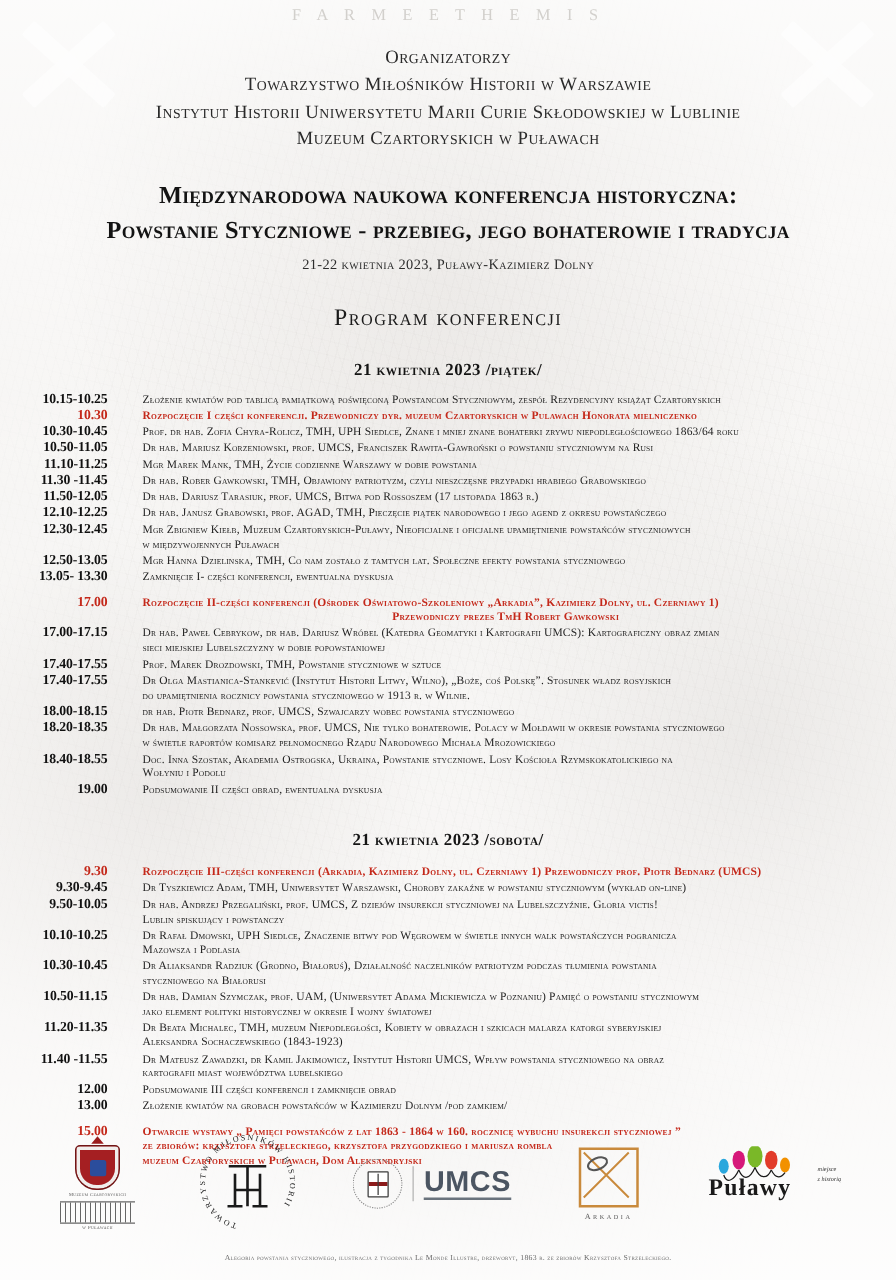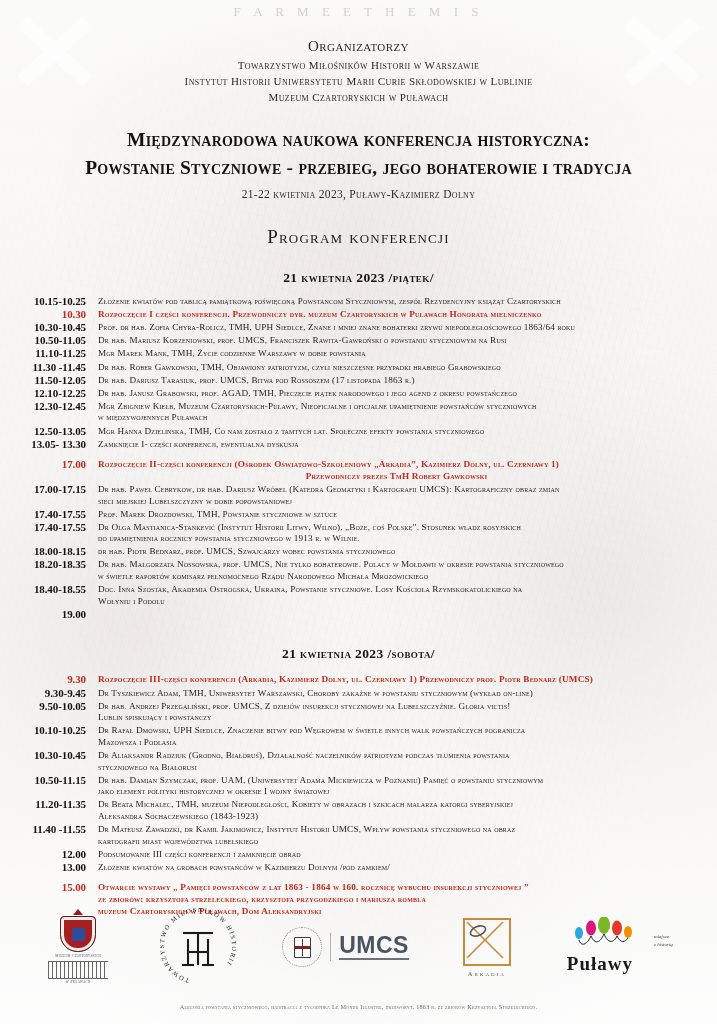--- a/index.html
+++ b/index.html
@@ -88,21 +88,21 @@
     text-align: center;
     margin-top: 36px;
   }
   .organizers div {
     font-variant: small-caps;
     letter-spacing: 0.4px;
     color: #2a2a2a;
     line-height: 1.45;
   }
   .org-head { font-size: 15px; }
-  .org-line { font-size: 11px; }
+  .org-line { font-size: 15px; }
 
   .main-title {
     text-align: center;
     margin-top: 20px;
   }
   .main-title .tl {
     font-weight: bold;
     font-variant: small-caps;
     font-size: 19.5px;
     letter-spacing: 0.2px;
@@ -154,20 +154,21 @@
     font-size: 11px;
     letter-spacing: -0.1px;
     white-space: nowrap;
     color: #111;
   }
   .row .desc {
     flex: 1 1 auto;
     font-variant: small-caps;
     letter-spacing: 0.15px;
     color: #1d1d1d;
+    margin-left: 16px;
   }
   .row .desc .l2 { display: block; }
   .row.red .time { color: #c4281a; }
   .row.red .desc { color: #c4281a; font-weight: bold; letter-spacing: 0.2px; }
   .row.red .desc .centered { display: block; text-align: center; }
   .row.gap { margin-top: 9px; }
 
   
   .logos {
     position: absolute;
@@ -298,21 +299,21 @@
     font-size: 6.5px;
     letter-spacing: 2px;
     color: #5a5a5a;
     font-variant: small-caps;
   }
 
   
   .logo-pul { width: 110px; position: relative; height: 60px; }
   .logo-pul .word {
     position: absolute;
-    left: 2px; bottom: 2px;
+    left: 2px; bottom: 15px;
     font-family: "Liberation Serif", serif;
     font-size: 19px;
     font-weight: bold;
     color: #1a1a1a;
     letter-spacing: 1px;
   }
   .logo-pul .tag {
     position: absolute;
     right: 2px; top: 16px;
     font-size: 5px;
@@ -434,20 +435,21 @@
         <div class="row">
           <div class="time">18.20-18.35</div>
           <div class="desc"><span class="">Dr hab. Małgorzata Nossowska, prof. UMCS, Nie tylko bohaterowie. Polacy w Mołdawii w okresie powstania styczniowego</span><span class="l2">w świetle raportów komisarz pełnomocnego Rządu Narodowego Michała Mrozowickiego</span></div>
         </div>
         <div class="row">
           <div class="time">18.40-18.55</div>
           <div class="desc"><span class="">Doc. Inna Szostak, Akademia Ostrogska, Ukraina, Powstanie styczniowe. Losy Kościoła Rzymskokatolickiego na</span><span class="l2">Wołyniu i Podolu</span></div>
         </div>
         <div class="row">
           <div class="time">19.00</div>
+          <div class="desc"><span class="">Podsumowanie II części obrad, ewentualna dyskusja</span></div>
         </div>
       </div>
 
     <div class="day-heading day-two-heading">21 kwietnia 2023   /sobota/</div>
     <div class="schedule" id="day2">
         <div class="row red">
           <div class="time">9.30</div>
           <div class="desc"><span class="">Rozpoczęcie III-części konferencji (Arkadia, Kazimierz Dolny, ul. Czerniawy 1) Przewodniczy prof. Piotr Bednarz (UMCS)</span></div>
         </div>
         <div class="row">

